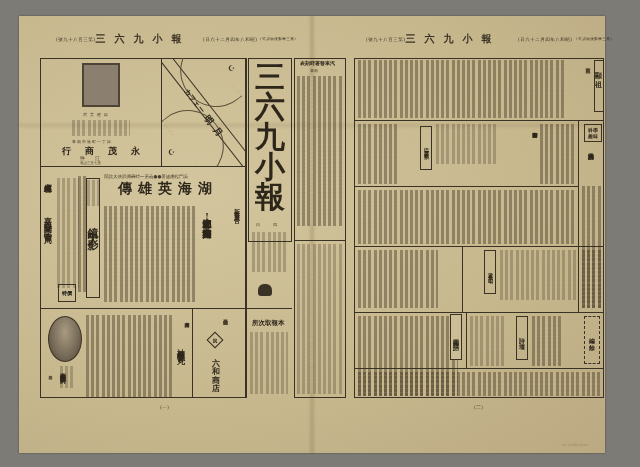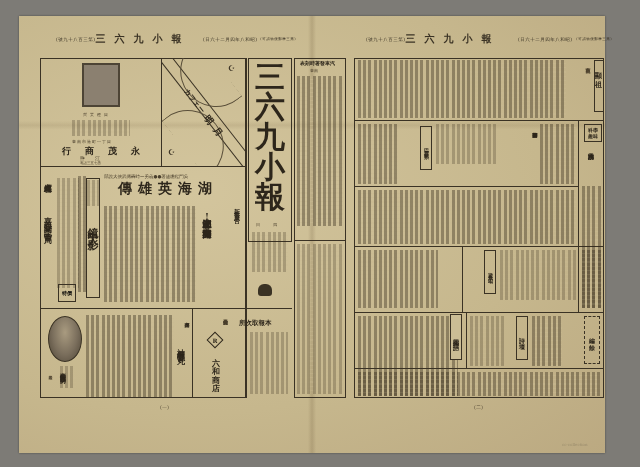--- a/index.html
+++ b/index.html
@@ -133,21 +133,21 @@
     <span class="ink" style="font-size:30px; font-weight:bold; line-height:30px;">六</span>
     <span class="ink" style="font-size:30px; font-weight:bold; line-height:30px;">九</span>
     <span class="ink" style="font-size:30px; font-weight:bold; line-height:30px;">小</span>
     <span class="ink" style="font-size:30px; font-weight:bold; line-height:30px;">報</span>
   </div>
   <div class="tiny" style="position:absolute; left:256px; top:222px; letter-spacing:6px;">日 四</div>
   <div class="texture light" style="left:252px; top:232px; width:36px; height:40px;"></div>
   <div style="position:absolute; left:258px; top:284px; width:14px; height:12px; border-radius:6px 6px 3px 3px; background:#3a3224;"></div>
 
   <div class="hline" style="left:246px; top:308px; width:46px;"></div>
-  <div class="h9" style="position:absolute; left:239px; top:319px; font-size:6.5px; color:#2d261b; direction:rtl; unicode-bidi:bidi-override;">本報取次所</div>
+  <div class="h9" style="position:absolute; left:252px; top:319px; font-size:6.5px; color:#2d261b; direction:rtl; unicode-bidi:bidi-override;">本報取次所</div>
   <div class="texture light" style="left:250px; top:332px; width:38px; height:62px;"></div>
 
   <div class="pgnum" style="left:160px; top:404px;">(一)</div>
 </div>
 
 <div>
 
   <div class="box" style="left:294px; top:58px; width:52px; height:340px;"></div>
   <div class="h9" style="position:absolute; left:300px; top:60px; font-size:5px; color:#2d261b; direction:rtl; unicode-bidi:bidi-override;">汽車發著時刻表</div>
   <div class="tiny" style="position:absolute; left:310px; top:68px;">臺南</div>

